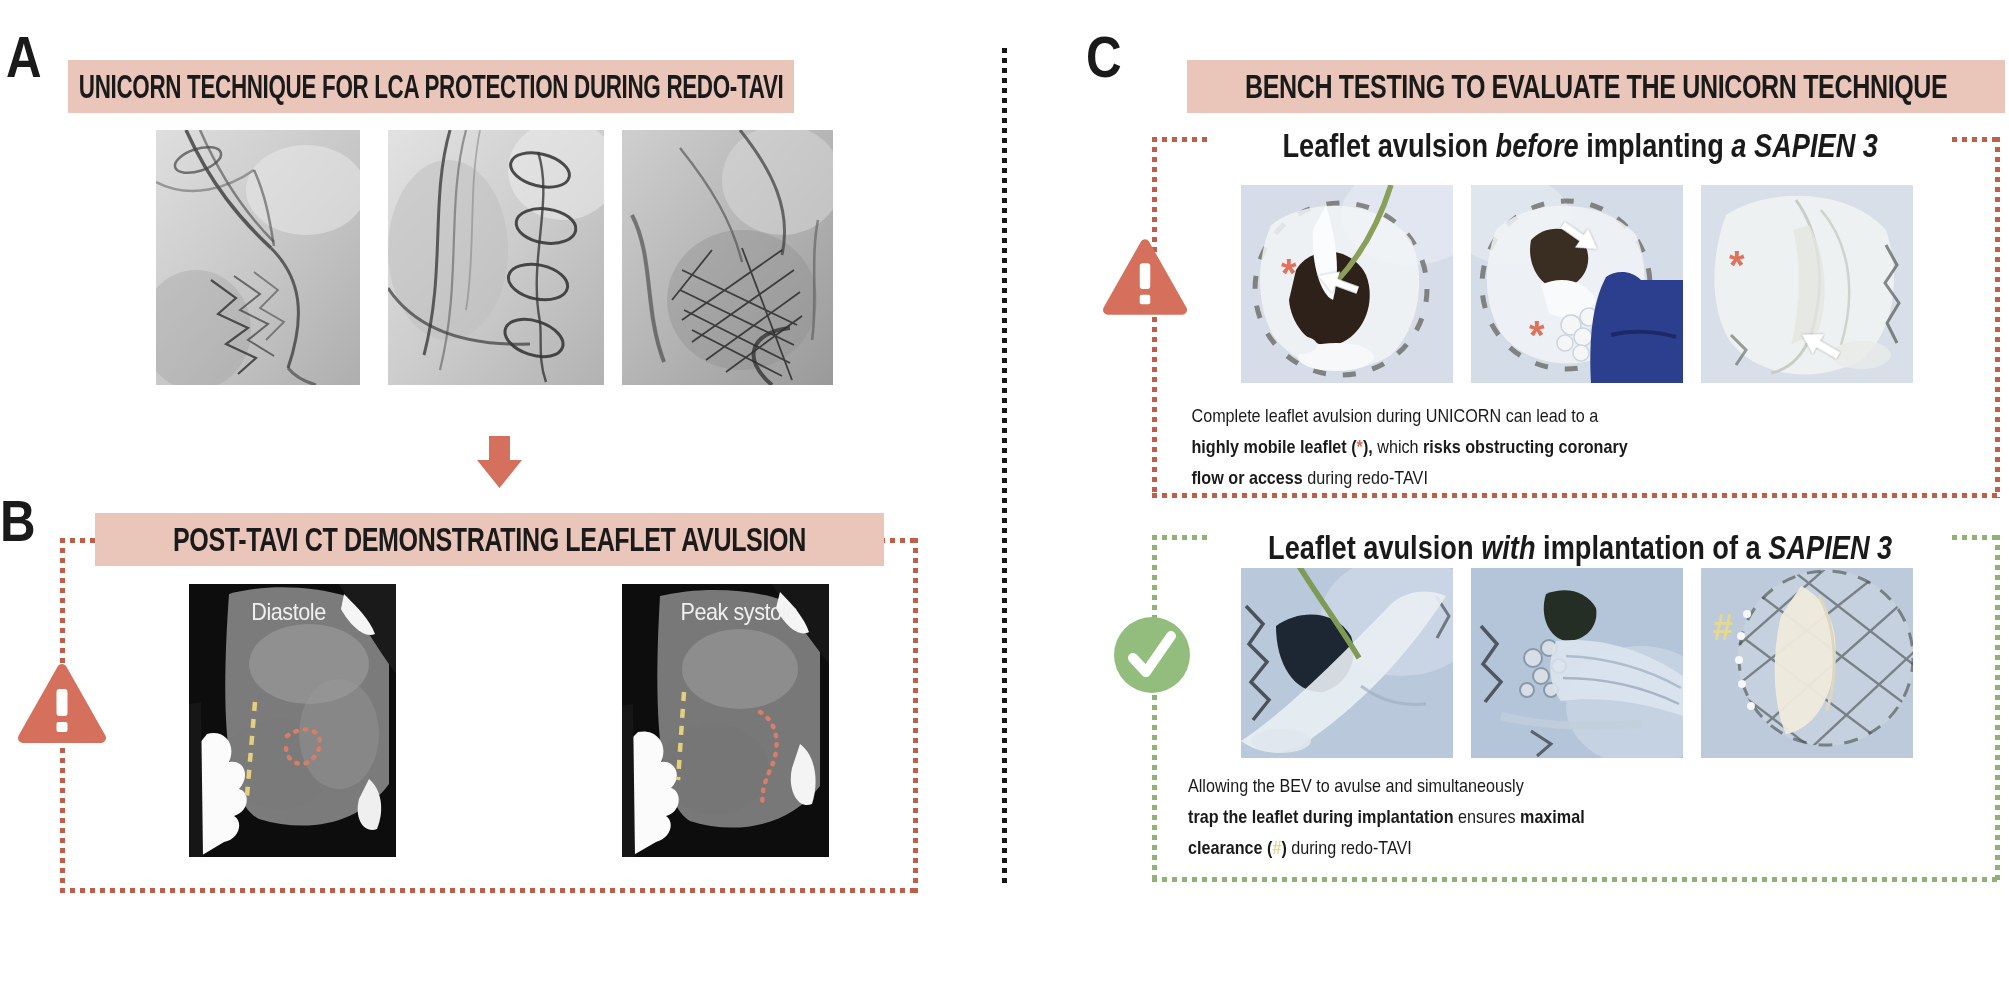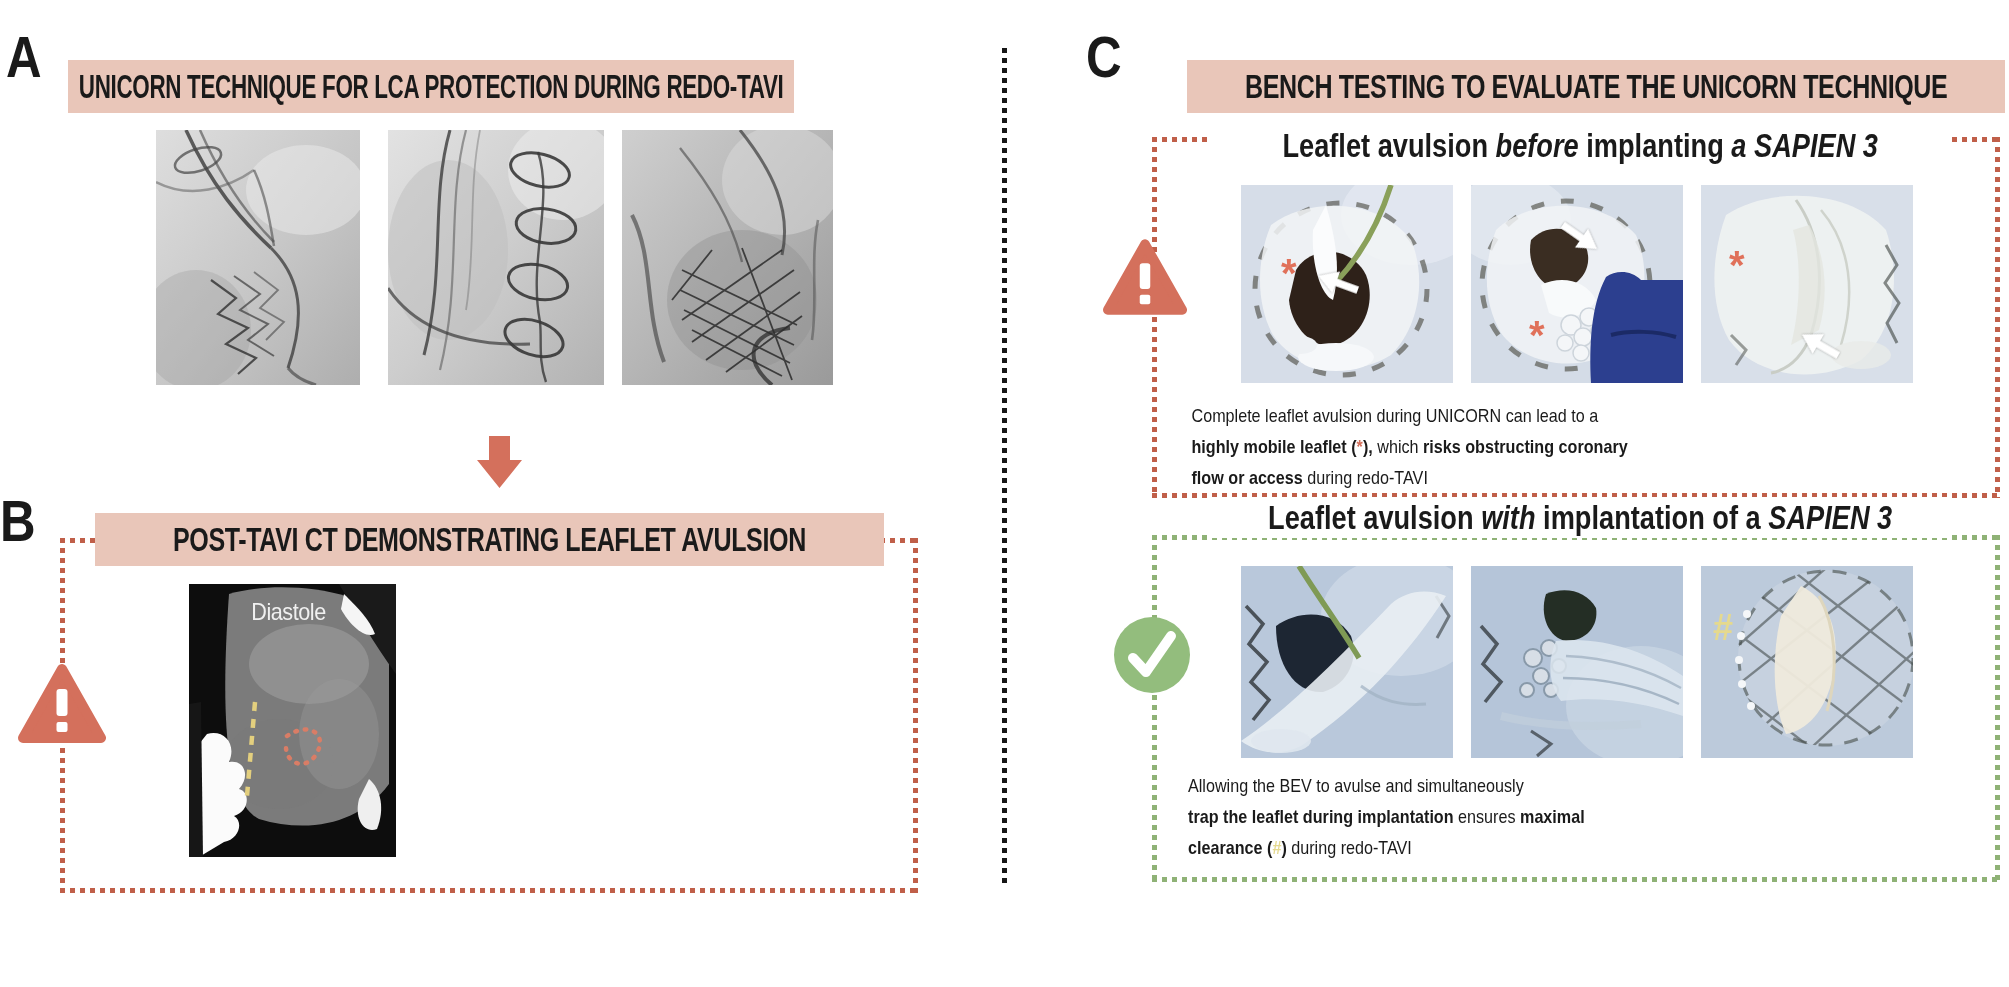--- a/index.html
+++ b/index.html
@@ -165,20 +165,36 @@
       <path d="M18,150 C35,145 48,160 40,178 C55,175 62,192 50,205 C62,208 60,228 45,232 C55,238 50,255 35,258 L10,273 L10,160 Z" fill="#fbfbfb"></path>
       <path d="M0,120 L12,118 L14,273 L0,273 Z" fill="#161616"></path>
       <path d="M180,195 C192,205 196,225 188,245 C175,250 165,235 170,215 Z" fill="#efefef"></path>
       <path d="M66,118 L58,212" stroke="#e3cf7e" stroke-width="4.5" fill="none" stroke-dasharray="9 8"></path>
       <path d="M98,152 C122,136 140,152 126,172 C116,186 98,180 97,164" stroke="#d97d66" stroke-width="4.5" fill="none" stroke-dasharray="1.5 8" stroke-linecap="round"></path>
     </svg>
     <span class="ct-label">Diastole</span>
   </div>
 
 
+  <div class="img-box" style="left:622px;top:584px;width:207px;height:273px;">
+    <svg width="207" height="273" viewBox="0 0 207 273">
+      <rect width="207" height="273" fill="#0d0d0d"></rect>
+      <path d="M38,12 C95,-2 178,8 198,42 L198,202 C168,242 115,252 68,237 C40,220 30,148 38,12 Z" fill="#8c8c8c" opacity=".85"></path>
+      <ellipse cx="118" cy="85" rx="58" ry="40" fill="#a2a2a2" opacity=".5"></ellipse>
+      <ellipse cx="92" cy="185" rx="55" ry="45" fill="#757575" opacity=".6"></ellipse>
+      <path d="M150,0 L207,0 L207,80 C188,55 165,25 150,0 Z" fill="#161616"></path>
+      <path d="M158,8 C172,22 182,34 187,48 C176,54 162,40 154,24 Z" fill="#f5f5f5"></path>
+      <path d="M16,148 C34,144 47,160 39,178 C53,176 61,192 49,204 C61,208 59,228 44,232 C53,238 49,254 34,258 L8,273 L8,156 Z" fill="#fbfbfb"></path>
+      <path d="M0,122 L11,120 L13,273 L0,273 Z" fill="#161616"></path>
+      <path d="M178,160 C192,170 198,195 190,220 C176,226 165,206 170,184 Z" fill="#f4f4f4"></path>
+      <path d="M62,108 L56,196" stroke="#e3cf7e" stroke-width="4.5" fill="none" stroke-dasharray="9 8"></path>
+      <path d="M138,128 C158,140 158,166 148,186 C142,200 138,212 142,224" stroke="#d97d66" stroke-width="4.5" fill="none" stroke-dasharray="1.5 8" stroke-linecap="round"></path>
+    </svg>
+    <span class="ct-label">Peak systole</span>
+  </div>
 
   <div class="panel-label" style="left:1086px;top:28px;">C</div>
 
   <div class="title-bar bar-c" style="left:1187px;top:60px;width:818px;height:53px;">
     <span class="bar-text">BENCH TESTING TO EVALUATE THE UNICORN TECHNIQUE</span>
   </div>
 
   <div class="dots-h salmon-d" style="left:1152px;top:137px;width:848px;"></div>
   <div class="dots-h salmon-d" style="left:1152px;top:493px;width:848px;"></div>
   <div class="dots-v salmon-d" style="left:1152px;top:137px;height:361px;"></div>
@@ -256,21 +272,21 @@
 
   <div class="caption" style="left:1153px;top:400px;width:850px;">
     <span class="inner"><span>Complete leaflet avulsion during UNICORN can lead to a</span><br><span style="font-weight: bold;">highly mobile leaflet (</span><span style="font-weight: bold; color: rgb(212, 112, 92);">*</span><span style="font-weight: bold;">),</span><span> which </span><span style="font-weight: bold;">risks obstructing coronary</span><br><span style="font-weight: bold;">flow or access</span><span> during redo-TAVI</span></span>
   </div>
 
   <div class="dots-h green-d" style="left:1152px;top:535px;width:848px;"></div>
   <div class="dots-h green-d" style="left:1152px;top:877px;width:848px;"></div>
   <div class="dots-v green-d" style="left:1152px;top:535px;height:347px;"></div>
   <div class="dots-v green-d" style="left:1995px;top:535px;height:347px;"></div>
 
-  <div class="subtitle" style="left:1210px;top:497px;width:740px;height:41px;align-items:center;">
+  <div class="subtitle" style="left:1210px;top:527px;width:740px;height:41px;align-items:center;">
     <span class="inner"><span>Leaflet avulsion </span><span style="font-style: italic;">with</span><span> implantation of a </span><span style="font-style: italic;">SAPIEN 3</span></span>
   </div>
 
   <svg class="icon" style="left:1113px;top:616px;" width="78" height="78" viewBox="0 0 78 78">
     <circle cx="39" cy="39" r="38" fill="#93bd7d"></circle>
     <path d="M20,42 L33,56 L58,20" stroke="#ffffff" stroke-width="10" fill="none" stroke-linecap="round" stroke-linejoin="round"></path>
   </svg>
 
   <div class="img-box" style="left:1241px;top:566px;width:212px;height:192px;">
     <svg width="212" height="192" viewBox="0 0 212 192">

